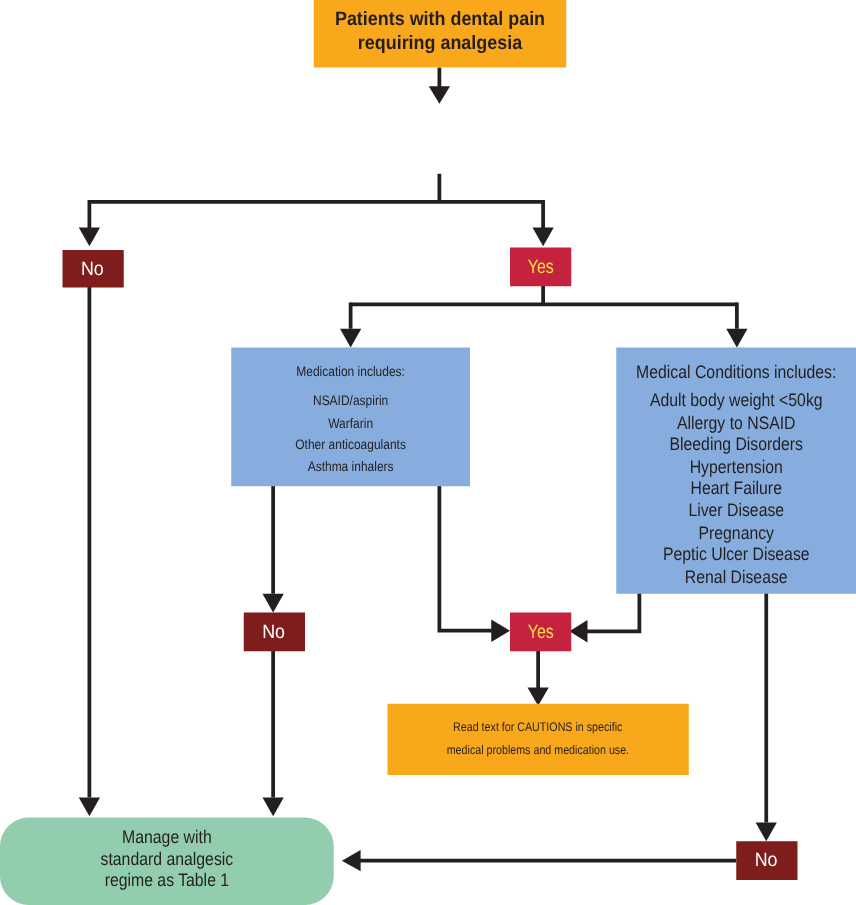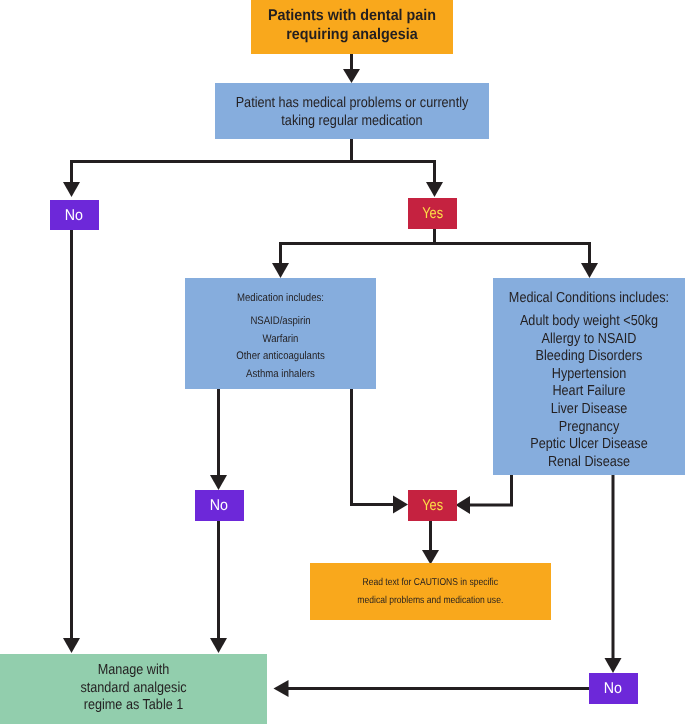--- a/index.html
+++ b/index.html
@@ -12,22 +12,22 @@
         flex-direction:column;align-items:center;justify-content:center;
         text-align:center;color:#231f20;}
   .node > div, .node > div > div{white-space:nowrap;}
   .node [data-bind]{transform:scaleX(var(--sx,0.90)) translateZ(0);transform-origin:center center;backface-visibility:hidden;}
   .chip > div{position:relative;top:1px;}
   .listbox{justify-content:flex-start;}
   .listbox .txt{position:absolute;left:0;width:100%;}
   .listbox .gap{height:5.5px;}
   .orange{background:#f9a81c;}
   .blue{background:#86addd;}
-  .green{background:#6d28d9;color:#ffffff;}
-  .mint{background:#92cead;}
+  .green{background:#7f1d1d;color:#ffffff;}
+  .mint{background:#92cead;border-radius:23px;}
   .red{background:#c52240;color:#fde047;}
   svg.wires{position:absolute;left:0;top:0;width:685px;height:724px;}
 </style>
 </head>
 <body>
 
 <div id="stage">
   <svg class="wires" viewBox="0 0 685 724">
     <g fill="none" stroke="#231f20" stroke-width="3" stroke-linecap="butt" stroke-linejoin="miter">
 
@@ -72,26 +72,20 @@
     </g>
   </svg>
 
   <div class="node orange listbox" style="left:251px;top:0px;width:202px;height:54px;font-weight:bold;font-size:15.5px;line-height:18.6px;--sx:0.925;">
     <div class="txt" style="top:7px;">
       <div data-bind="nodes.start.lines.0">Patients with dental pain</div>
       <div data-bind="nodes.start.lines.1">requiring analgesia</div>
     </div>
   </div>
 
-  <div class="node blue listbox" style="left:215px;top:83px;width:274px;height:56px;font-size:14.5px;line-height:17.7px;--sx:0.872;">
-    <div class="txt" style="top:12px;">
-      <div data-bind="nodes.q1.lines.0">Patient has medical problems or currently</div>
-      <div data-bind="nodes.q1.lines.1">taking regular medication</div>
-    </div>
-  </div>
 
   <div class="node green chip" style="left:50px;top:200px;width:48.5px;height:29.5px;font-size:15.5px;--sx:0.92;">
     <div data-bind="nodes.no1.label">No</div>
   </div>
 
   <div class="node red chip" style="left:408px;top:198px;width:48.5px;height:30.5px;font-size:15.5px;--sx:0.82;">
     <div data-bind="nodes.yes1.label">Yes</div>
   </div>
 
   <div class="node blue listbox" style="left:185px;top:278px;width:191px;height:110.5px;font-size:11px;line-height:17.6px;--sx:0.872;">

